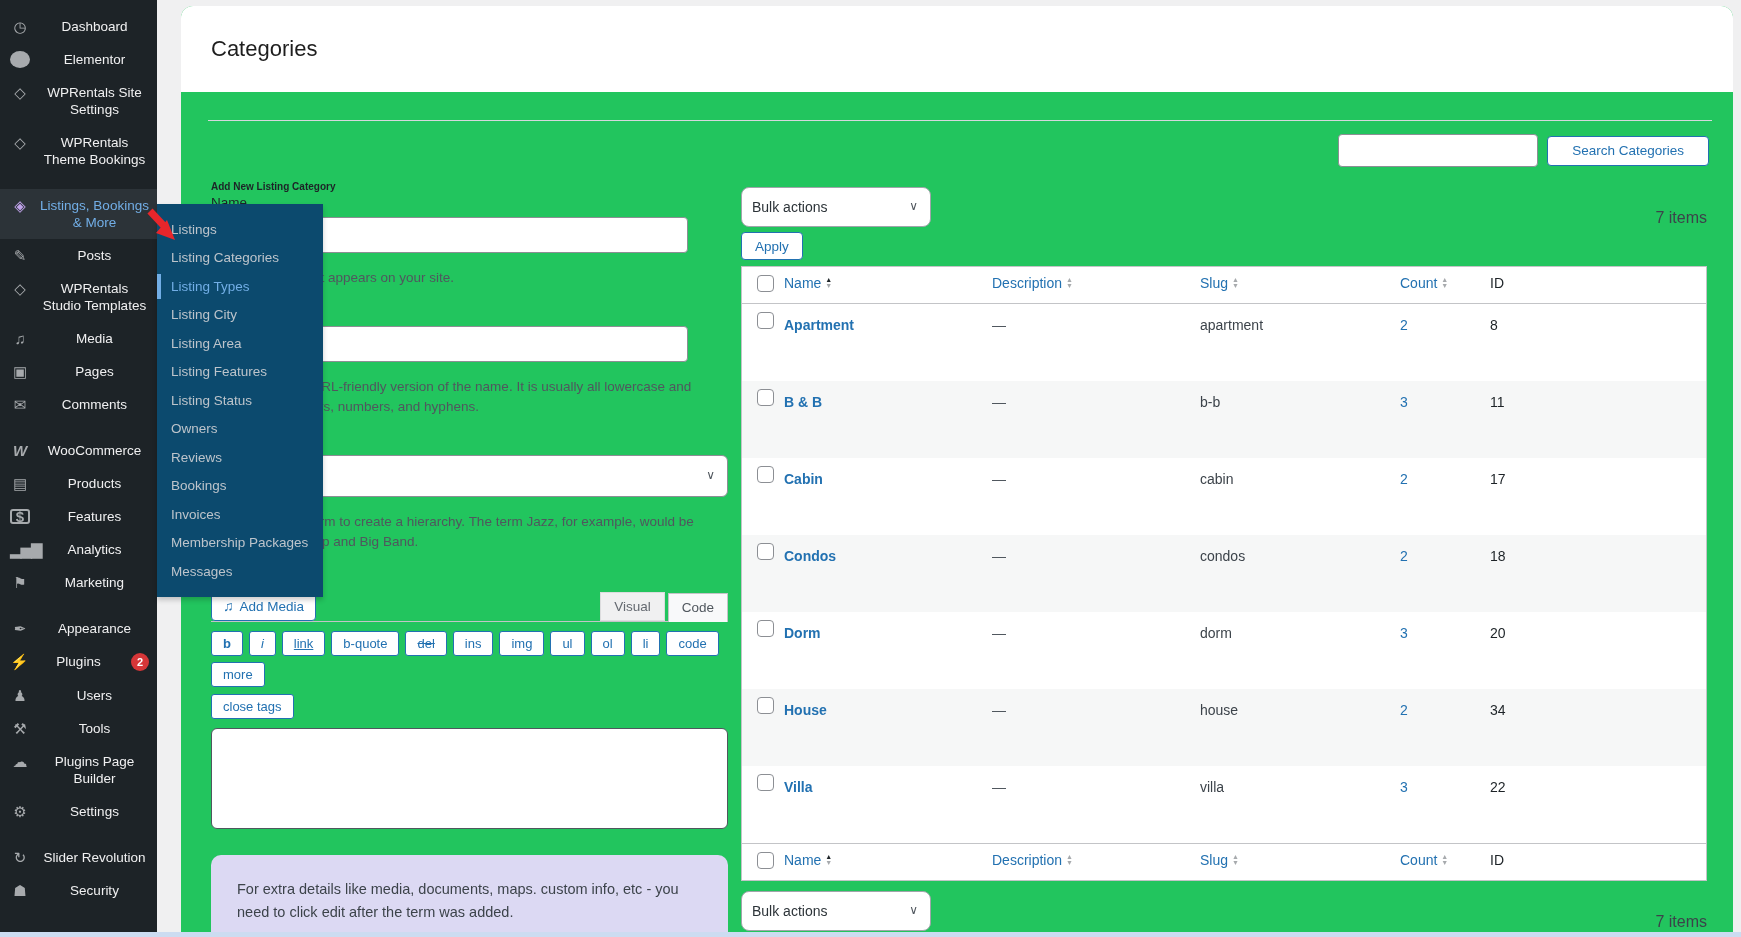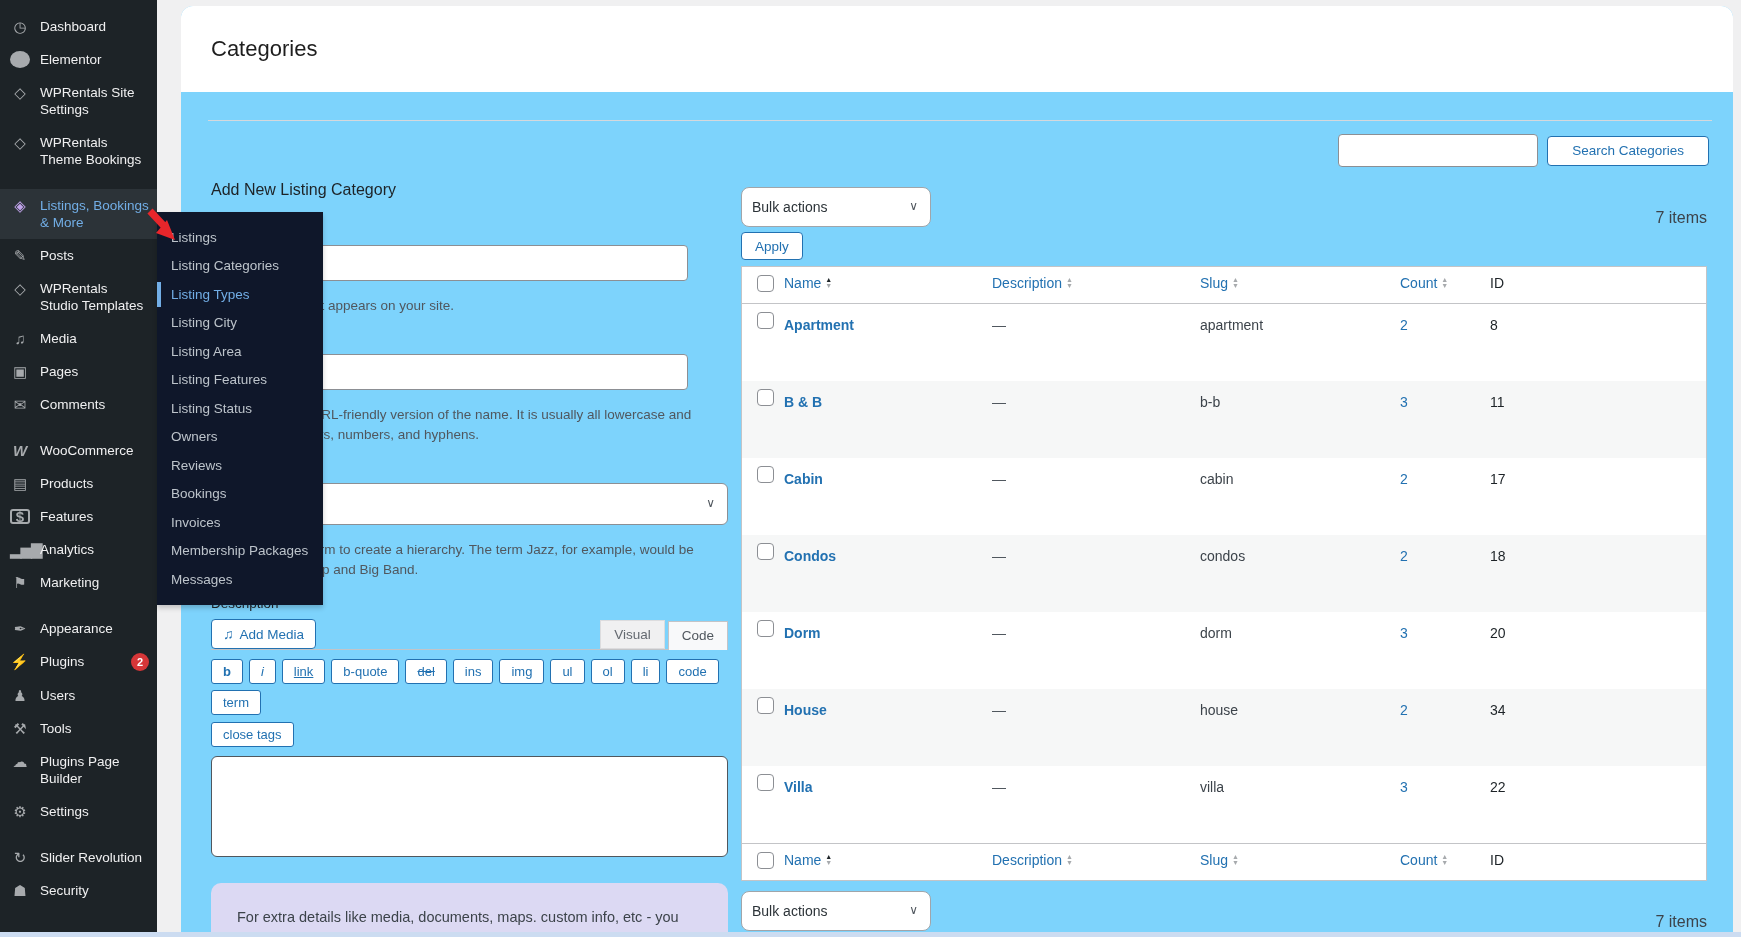--- a/index.html
+++ b/index.html
@@ -11,52 +11,52 @@
 
   
   .sidebar { position:absolute; left:0; top:0; width:157px; height:932px; background:#1d2327; z-index:10; padding-top:10px; }
   .side-item { display:flex; align-items:flex-start; gap:10px; padding:8px 8px 8px 10px; font-size:13.5px; color:#f0f0f1; line-height:17px; cursor:pointer; }
   .side-item .mi { width:20px; min-width:20px; text-align:center; color:#a7aaad; font-size:15px; line-height:17px; }
   .side-item.section-break { margin-top:13px; }
   .side-item.active { background:#2c3338; color:#72aee6; }
   .side-item.active .mi { color:#c0a3ea; }
   .badge { background:#d63638; color:#fff; border-radius:50%; min-width:18px; height:18px; font-size:11px; font-weight:bold; display:inline-flex; align-items:center; justify-content:center; padding:0 3px; margin-left:4px; }
   .badge:empty { display:none; }
-  .side-label { flex:1; }
+  .side-label { flex:1;text-align:center; }
   [data-name="elementor-icon"] { background:#a7aaad; color:#1d2327; border-radius:50%; width:17px; height:17px; display:inline-flex; align-items:center; justify-content:center; font-weight:bold; font-size:11px; }
   [data-name="payments-icon"] { border:2px solid #a7aaad; border-radius:3px; width:18px; height:15px; display:inline-flex; align-items:center; justify-content:center; font-size:10px; font-weight:bold; margin-top:1px; }
   [data-name="analytics-icon"] { font-size:9px; letter-spacing:-1px; }
   [data-name="woocommerce-icon"] { font-weight:bold; font-style:italic; }
 
   
-  .flyout { position:absolute; left:157px; top:212px; width:166px; background:#0f172a; z-index:20; padding:11px 0; box-shadow:0 3px 5px rgba(0,0,0,.2); }
+  .flyout { position:absolute; left:157px; top:204px; width:166px; background:#0c4a6e; z-index:20; padding:11px 0; box-shadow:0 3px 5px rgba(0,0,0,.2); }
   .fly-item { position:relative; font-size:13.5px; color:#bdc4cb; padding:5.5px 14px; line-height:17.5px; cursor:pointer; }
   .fly-item.active { color:#72aee6; }
   .fly-item.active::before { content:""; position:absolute; left:0; top:2px; bottom:2px; width:4px; background:#72aee6; }
 
   
   .pointer-arrow { position:absolute; left:146px; top:208px; z-index:30; }
 
   
-  .card { position:absolute; left:181px; top:6px; width:1552px; height:931px; background:#7dd3fc; border-radius:12px 12px 0 0; overflow:hidden; }
+  .card { position:absolute; left:181px; top:6px; width:1552px; height:931px; background:#22c55e; border-radius:12px 12px 0 0; overflow:hidden; }
   .card-header { height:86px; background:#fff; }
   .page-title { font-size:22px; font-weight:500; color:#1e1e1e; padding:30px 0 0 30px; }
   .divider { border:none; border-top:1px solid #d5d8dc; margin:28px 21px 0 27px; }
 
   .search-row { display:flex; justify-content:flex-end; align-items:center; gap:9px; margin:13px 24px 0 0; }
   .search-input { width:200px; height:33px; border:1px solid #8c8f94; border-radius:4px; background:#fff; padding:0 8px; font-size:14px; font-family:inherit; }
   .btn-outline { background:#fff; border:1px solid #2271b1; color:#2271b1; border-radius:4px; font-size:13.5px; font-family:inherit; cursor:pointer; }
   .search-btn { height:30px; padding:0 24px; }
 
   .main-cols { display:flex; margin-top:14px; }
   .form-col { margin-left:30px; width:517px; }
   .table-col { flex:1; margin-left:13px; margin-right:26px; padding-top:6px; }
 
   
-  .form-title { font-size:16px; font-weight:normal; color:#1d2327; margin-bottom:24px; }
+  .form-title { font-size:10px; font-weight:bold; color:#1d2327; margin-bottom:3px; }
   .f-label { display:block; font-size:13.5px; margin:16px 0 7px; color:#1d2327; }
   .f-input { width:477px; height:36px; border:1px solid #8c8f94; border-radius:4px; background:#fff; padding:0 10px; font-size:14px; font-family:inherit; }
   .f-help { font-size:13.5px; color:#50575e; margin-top:15px; line-height:20px; max-width:505px; }
   .select-wrap { position:relative; display:inline-block; }
   .wp-select { appearance:none; -webkit-appearance:none; background:#fff; border:1px solid #8c8f94; border-radius:6px; font-size:14px; font-family:inherit; color:#2c3338; padding:0 30px 0 10px; cursor:pointer; }
   .parent-select { width:517px; height:42px; }
   .chev { position:absolute; right:13px; top:50%; transform:translateY(-58%); color:#50575e; font-size:12px; pointer-events:none; }
 
   .editor-head { display:flex; justify-content:space-between; align-items:flex-end; margin-top:8px; }
   .add-media-btn { height:30px; padding:0 11px; display:inline-flex; align-items:center; gap:6px; font-size:13.5px; }
@@ -374,21 +374,21 @@
           <button class="qt-btn" data-name="quicktag-button">img</button>
 
           <button class="qt-btn" data-name="quicktag-button">ul</button>
 
           <button class="qt-btn" data-name="quicktag-button">ol</button>
 
           <button class="qt-btn" data-name="quicktag-button">li</button>
 
           <button class="qt-btn" data-name="quicktag-button">code</button>
 
-          <button class="qt-btn" data-name="quicktag-button">term</button>
+          <button class="qt-btn" data-name="quicktag-button">more</button>
 
       </div>
       <div class="quicktags" style="border-top:none; padding-top:0; margin-top:7px;">
         <button class="qt-btn" data-name="close-tags-button">close tags</button>
       </div>
 
       <textarea class="editor-textarea" data-name="description-textarea" style=""></textarea>
 
       <div class="notice" data-name="info-notice">For extra details like media, documents, maps. custom info, etc - you need to click edit after the term was added.</div>
     </section>

